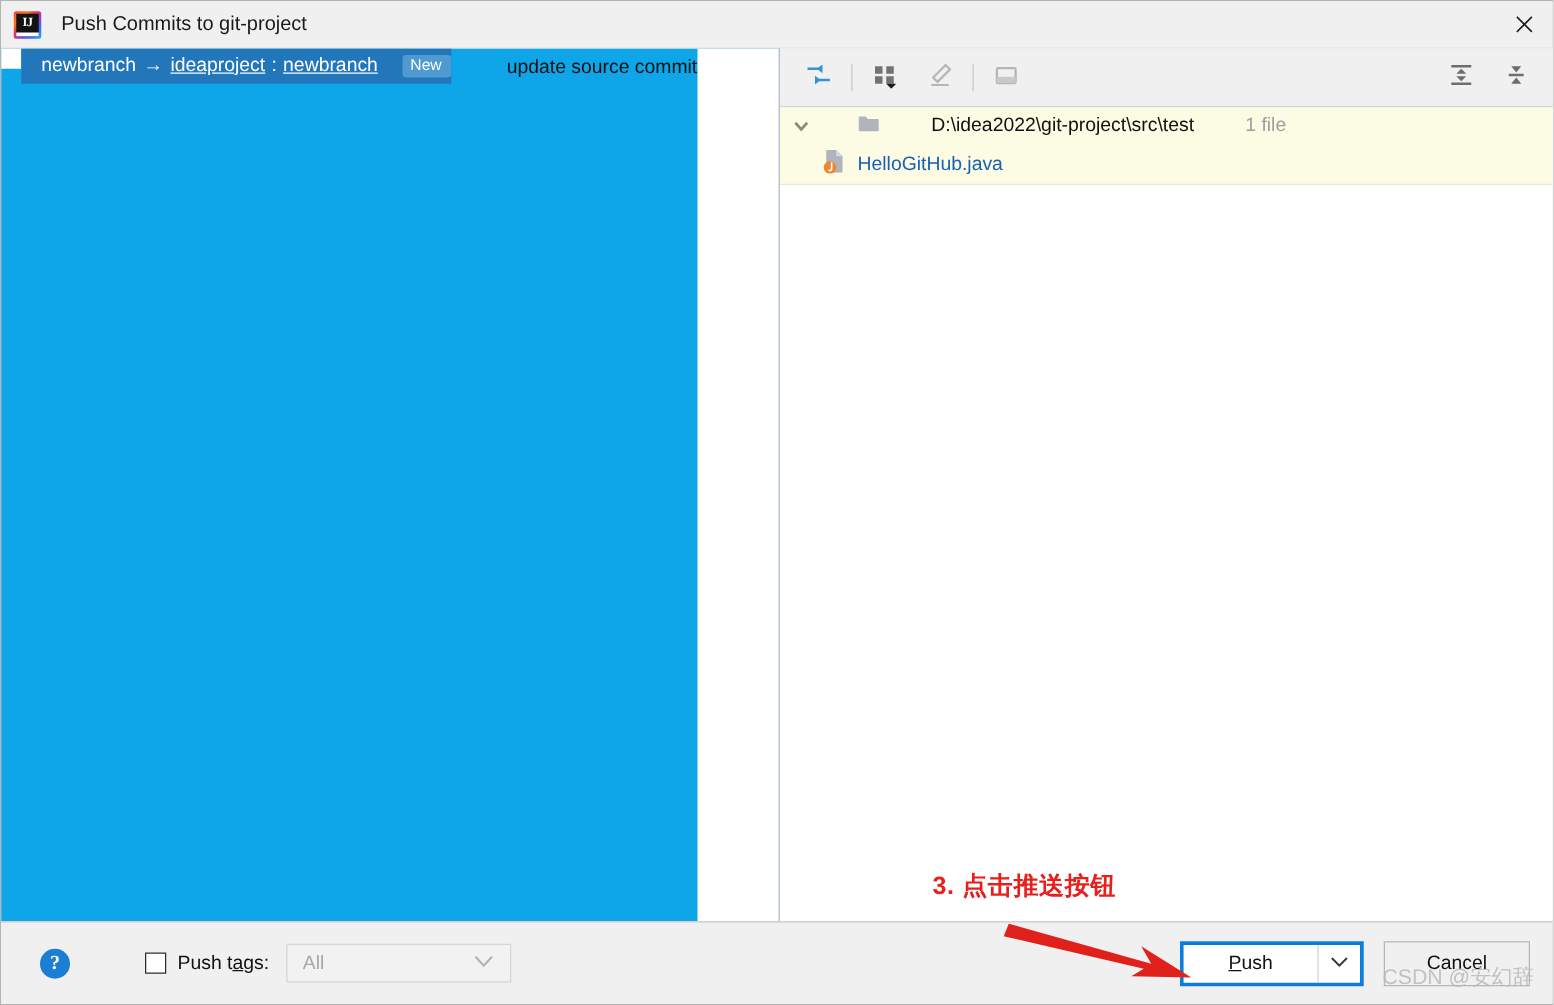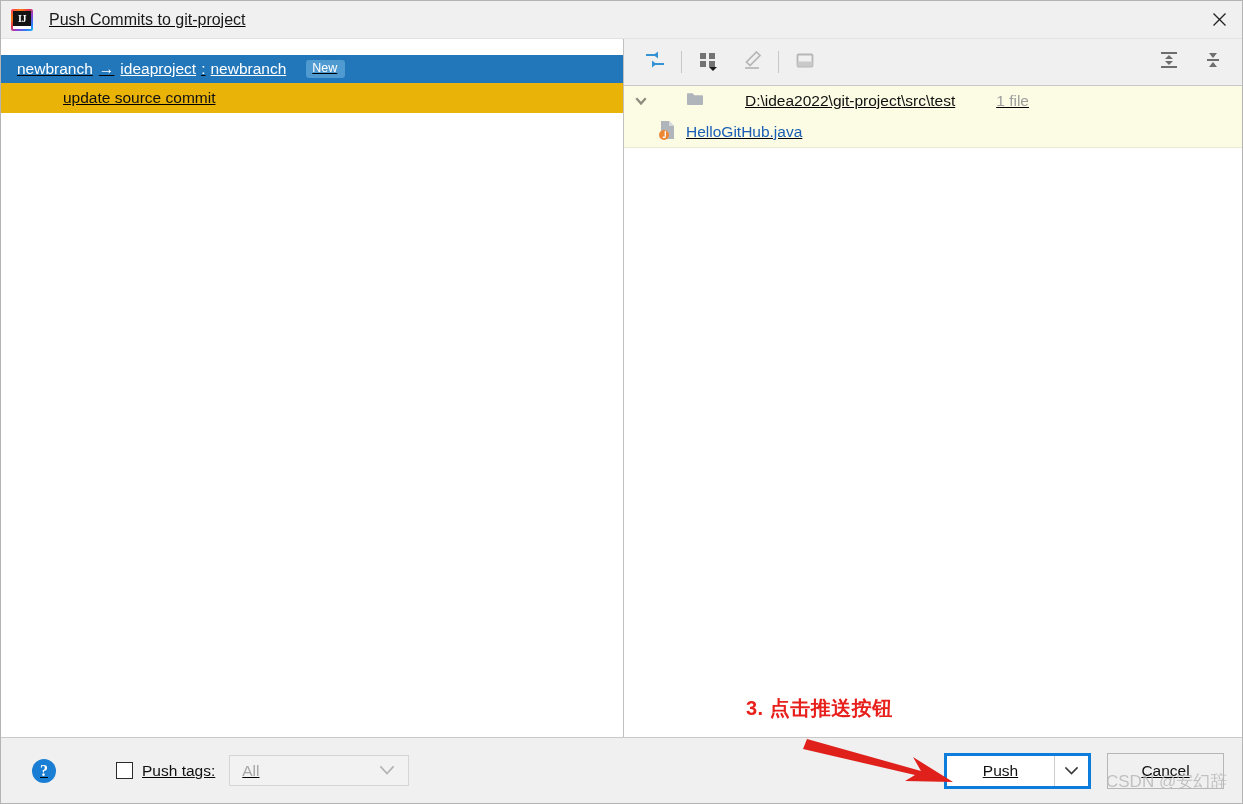--- a/index.html
+++ b/index.html
@@ -11,21 +11,21 @@
     font-family: "Liberation Sans", sans-serif;
     overflow: hidden;
     position: relative;
     -webkit-font-smoothing: antialiased;
   }
   .dialog {
     position: absolute; inset: 0;
     background: #ffffff;
     border: 1px solid #b4b4b4;
     box-sizing: border-box;
-    display: flex; flex-direction: column; text-decoration: underline;
+    display: flex; flex-direction: column;
   }
 
   
   .titlebar {
     height: 37px; flex: 0 0 37px;
     background: #f0f0f0;
     display: flex; align-items: center;
     border-bottom: 1px solid #e2e2e2;
     position: relative;
   }
@@ -64,24 +64,24 @@
 
   
   .split {
     flex: 1 1 auto;
     display: flex;
     min-height: 0;
     position: relative;
   }
   .left-pane {
     width: 623px; flex: 0 0 623px;
-    background: #eab308;
+    background: #0ea5e9;
     border-right: 1px solid #c0c0c0;
     box-sizing: border-box;
-    display: flex; flex-direction: column;
+    display: flex; 
     position: relative;
   }
   .left-spacer { height: 16px; flex: 0 0 16px; background:#ffffff; }
   .commit-row {
     height: 28px;
     background: #2277bb;
     display: flex; align-items: center;
     padding-left: 16px;
     box-sizing: border-box;
     color: #ffffff;
@@ -97,21 +97,21 @@
     background: #4f9ad0;
     color: #ffffff;
     font-size: 12.5px;
     padding: 1px 8px 2px 6px;
     border-radius: 3px;
     line-height: 1.25;
   }
   .commit-msg {
     height: 30px;
     display: flex; align-items: center;
-    padding-left: 62px;
+    padding-left: 44px;
     font-size: 15.5px;
     color: #111111;
     box-sizing: border-box;
   }
   .left-fill { flex: 1 1 auto; background: #ffffff; }
 
   
   .right-pane {
     flex: 1 1 auto;
     display: flex; flex-direction: column;

